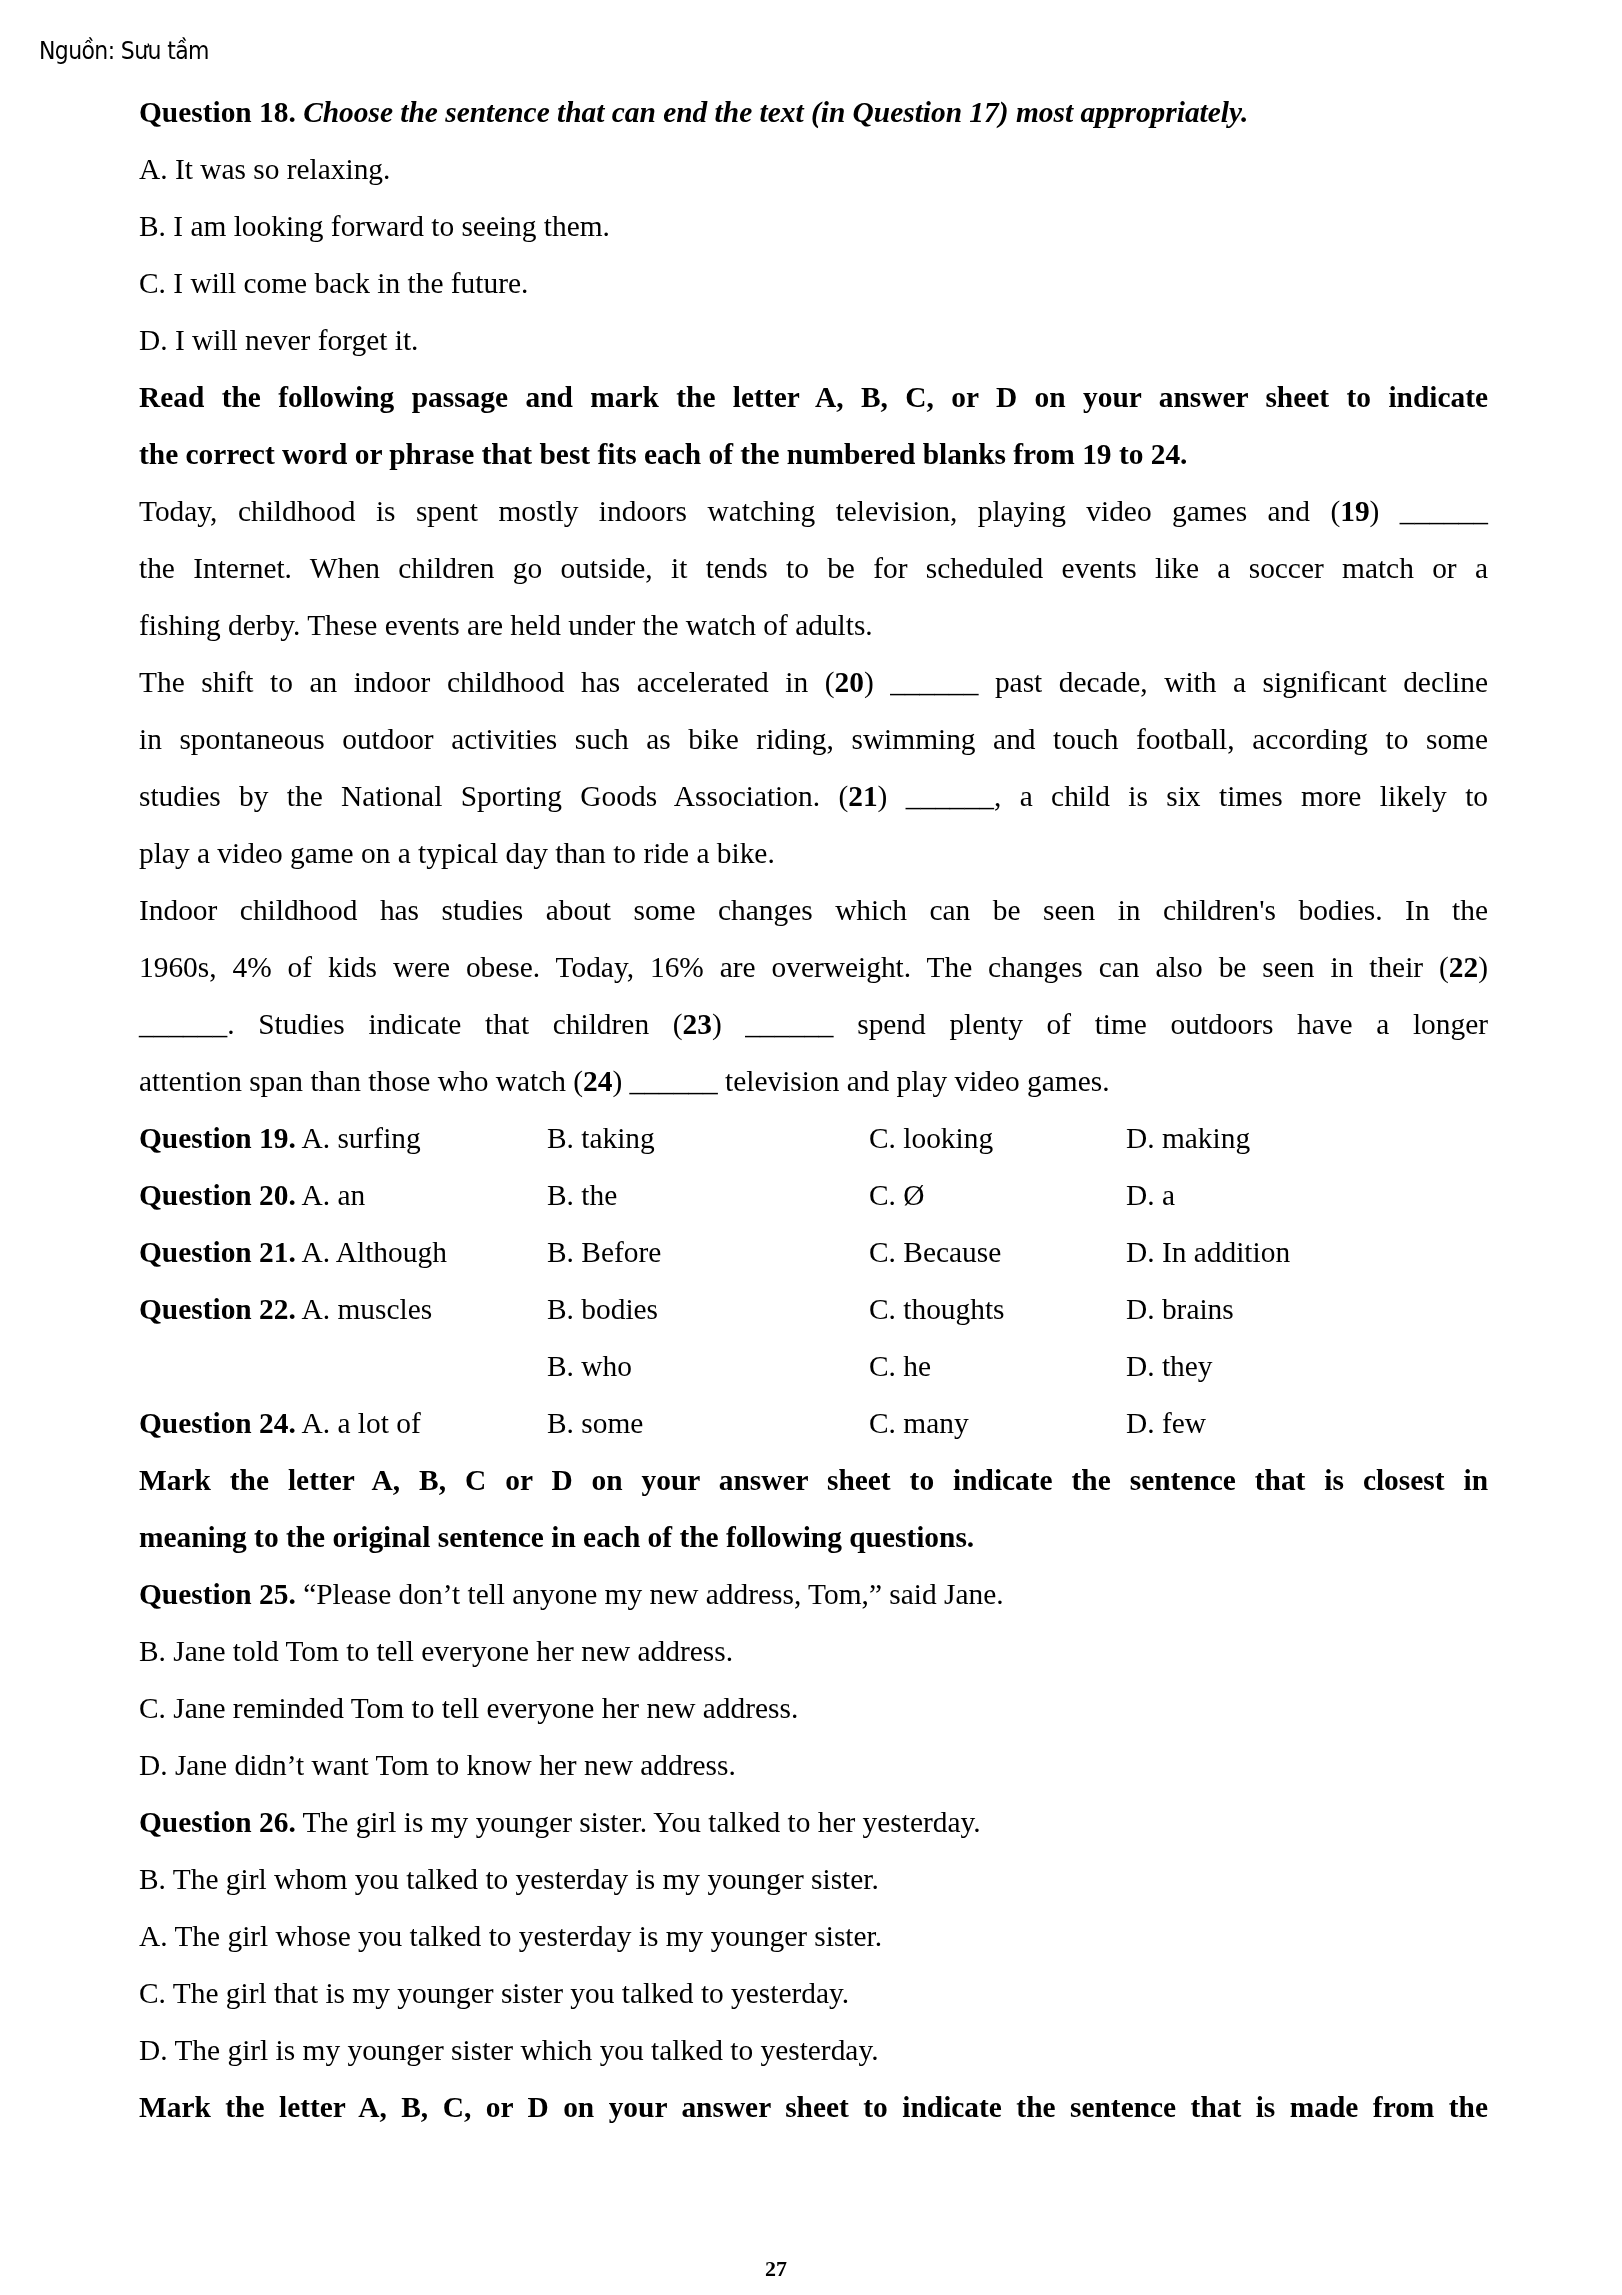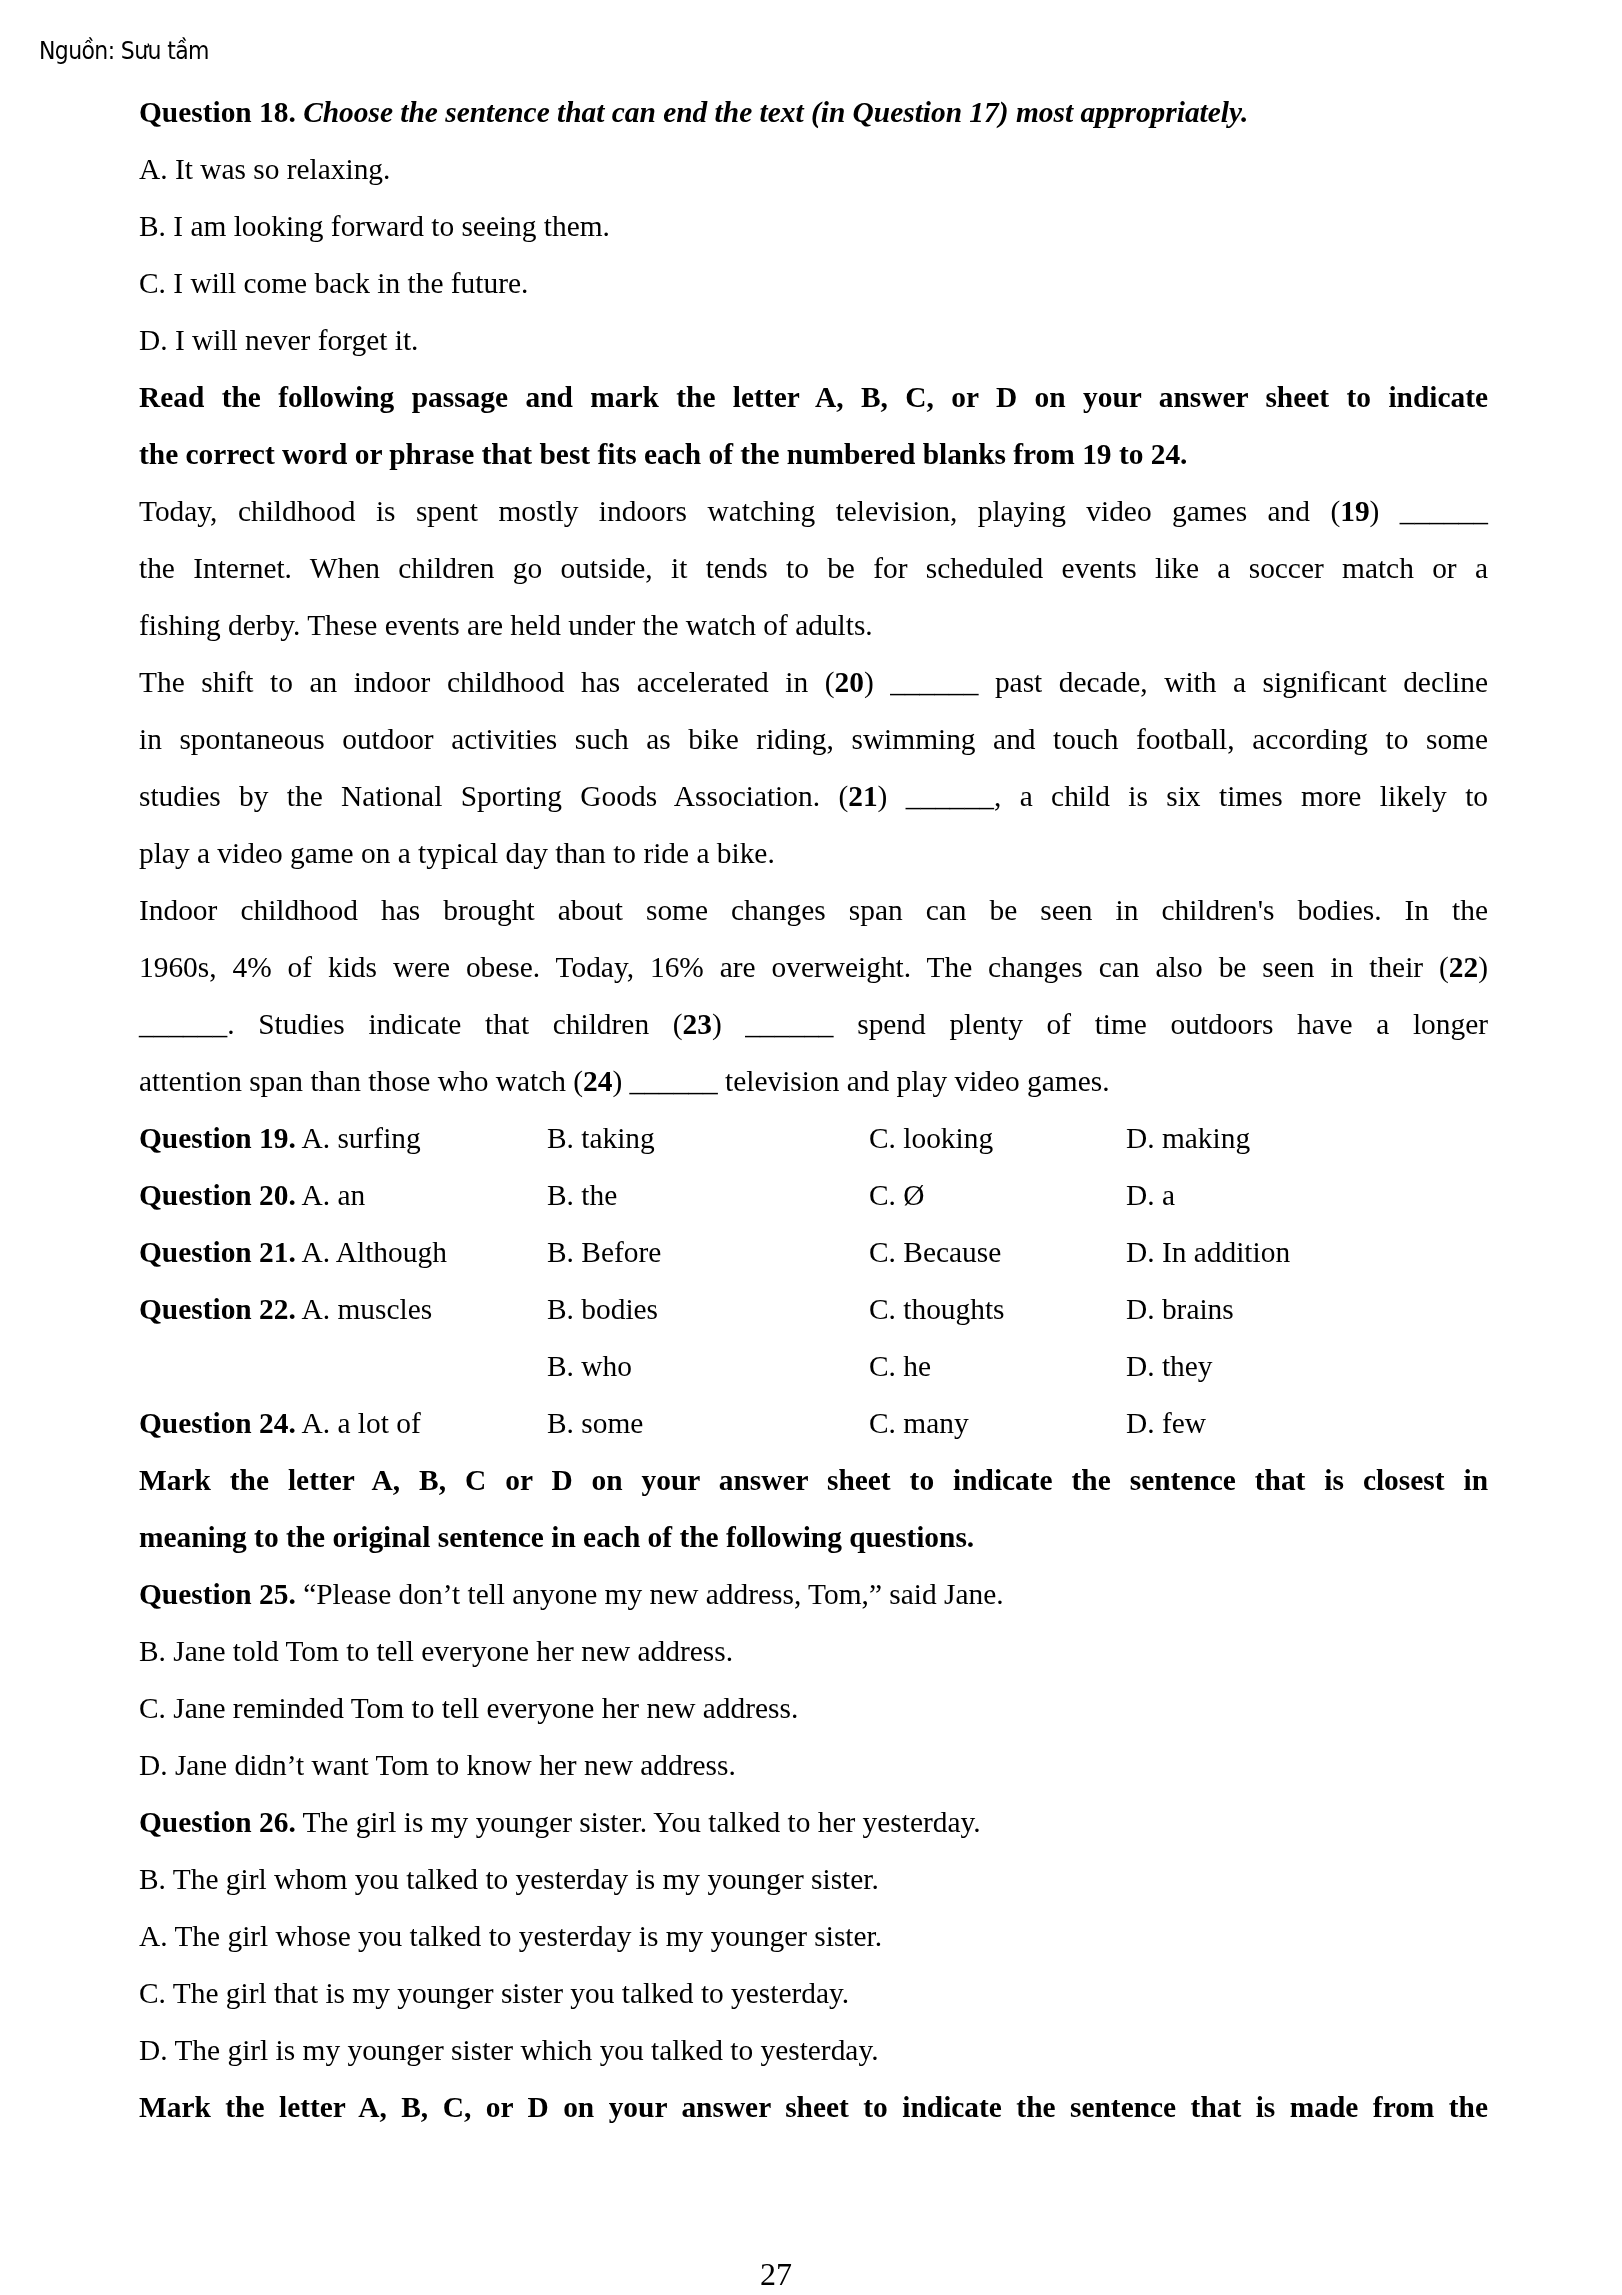--- a/index.html
+++ b/index.html
@@ -19,21 +19,21 @@
   .bold { font-weight: bold; }
   .italic { font-style: italic; }
   .optrow { display: block; position: relative; height: 57px; white-space: nowrap; }
   .optrow .col { position: absolute; top: 0; }
   .optrow .c0 { left: 0; }
   .optrow .c1 { left: 408px; }
   .optrow .c2 { left: 690px; margin-left: 40px; }
   .optrow .c3 { left: 987px; }
   .pagenum {
     position: absolute; left: 0; width: 1552px; top: 2256px; text-align: center;
-    font-family: "Liberation Serif", serif; font-size: 32px;
+    font-family: "Liberation Serif", serif; font-size: 22px; font-weight: bold;
   }
 </style>
 </head>
 <body>
 
 <div class="source">Nguồn: Sưu tầm</div>
 
 <div class="content">
 
   <span class="line"><span class="bold">Question 18.</span> <span class="bold italic">Choose the sentence that can end the text (in Question 17) most appropriately.</span></span>
@@ -47,21 +47,21 @@
 
   <span class="line justify"><span>Today, childhood is spent mostly indoors watching television, playing video games and (</span><span class="bold">19</span><span>) ______</span></span>
   <span class="line justify">the Internet. When children go outside, it tends to be for scheduled events like a soccer match or a</span>
   <span class="line">fishing derby. These events are held under the watch of adults.</span>
 
   <span class="line justify"><span>The shift to an indoor childhood has accelerated in (</span><span class="bold">20</span><span>) ______ past decade, with a significant decline</span></span>
   <span class="line justify">in spontaneous outdoor activities such as bike riding, swimming and touch football, according to some</span>
   <span class="line justify"><span>studies by the National Sporting Goods Association. (</span><span class="bold">21</span><span>) ______, a child is six times more likely to</span></span>
   <span class="line">play a video game on a typical day than to ride a bike.</span>
 
-  <span class="line justify">Indoor childhood has brought about some changes span can be seen in children's bodies. In the</span>
+  <span class="line justify">Indoor childhood has studies about some changes which can be seen in children's bodies. In the</span>
   <span class="line justify"><span>1960s, 4% of kids were obese. Today, 16% are overweight. The changes can also be seen in their (</span><span class="bold">22</span><span>)</span></span>
   <span class="line justify"><span>______. Studies indicate that children (</span><span class="bold">23</span><span>) ______ spend plenty of time outdoors have a longer</span></span>
   <span class="line"><span>attention span than those who watch (</span><span class="bold">24</span><span>) ______ television and play video games.</span></span>
 
   <div class="optrow">
     <span class="col c0"><span class="bold">Question 19.</span> <span>A. surfing</span></span>
     <span class="col c1">B. taking</span>
     <span class="col c2">C. looking</span>
     <span class="col c3">D. making</span>
   </div>

